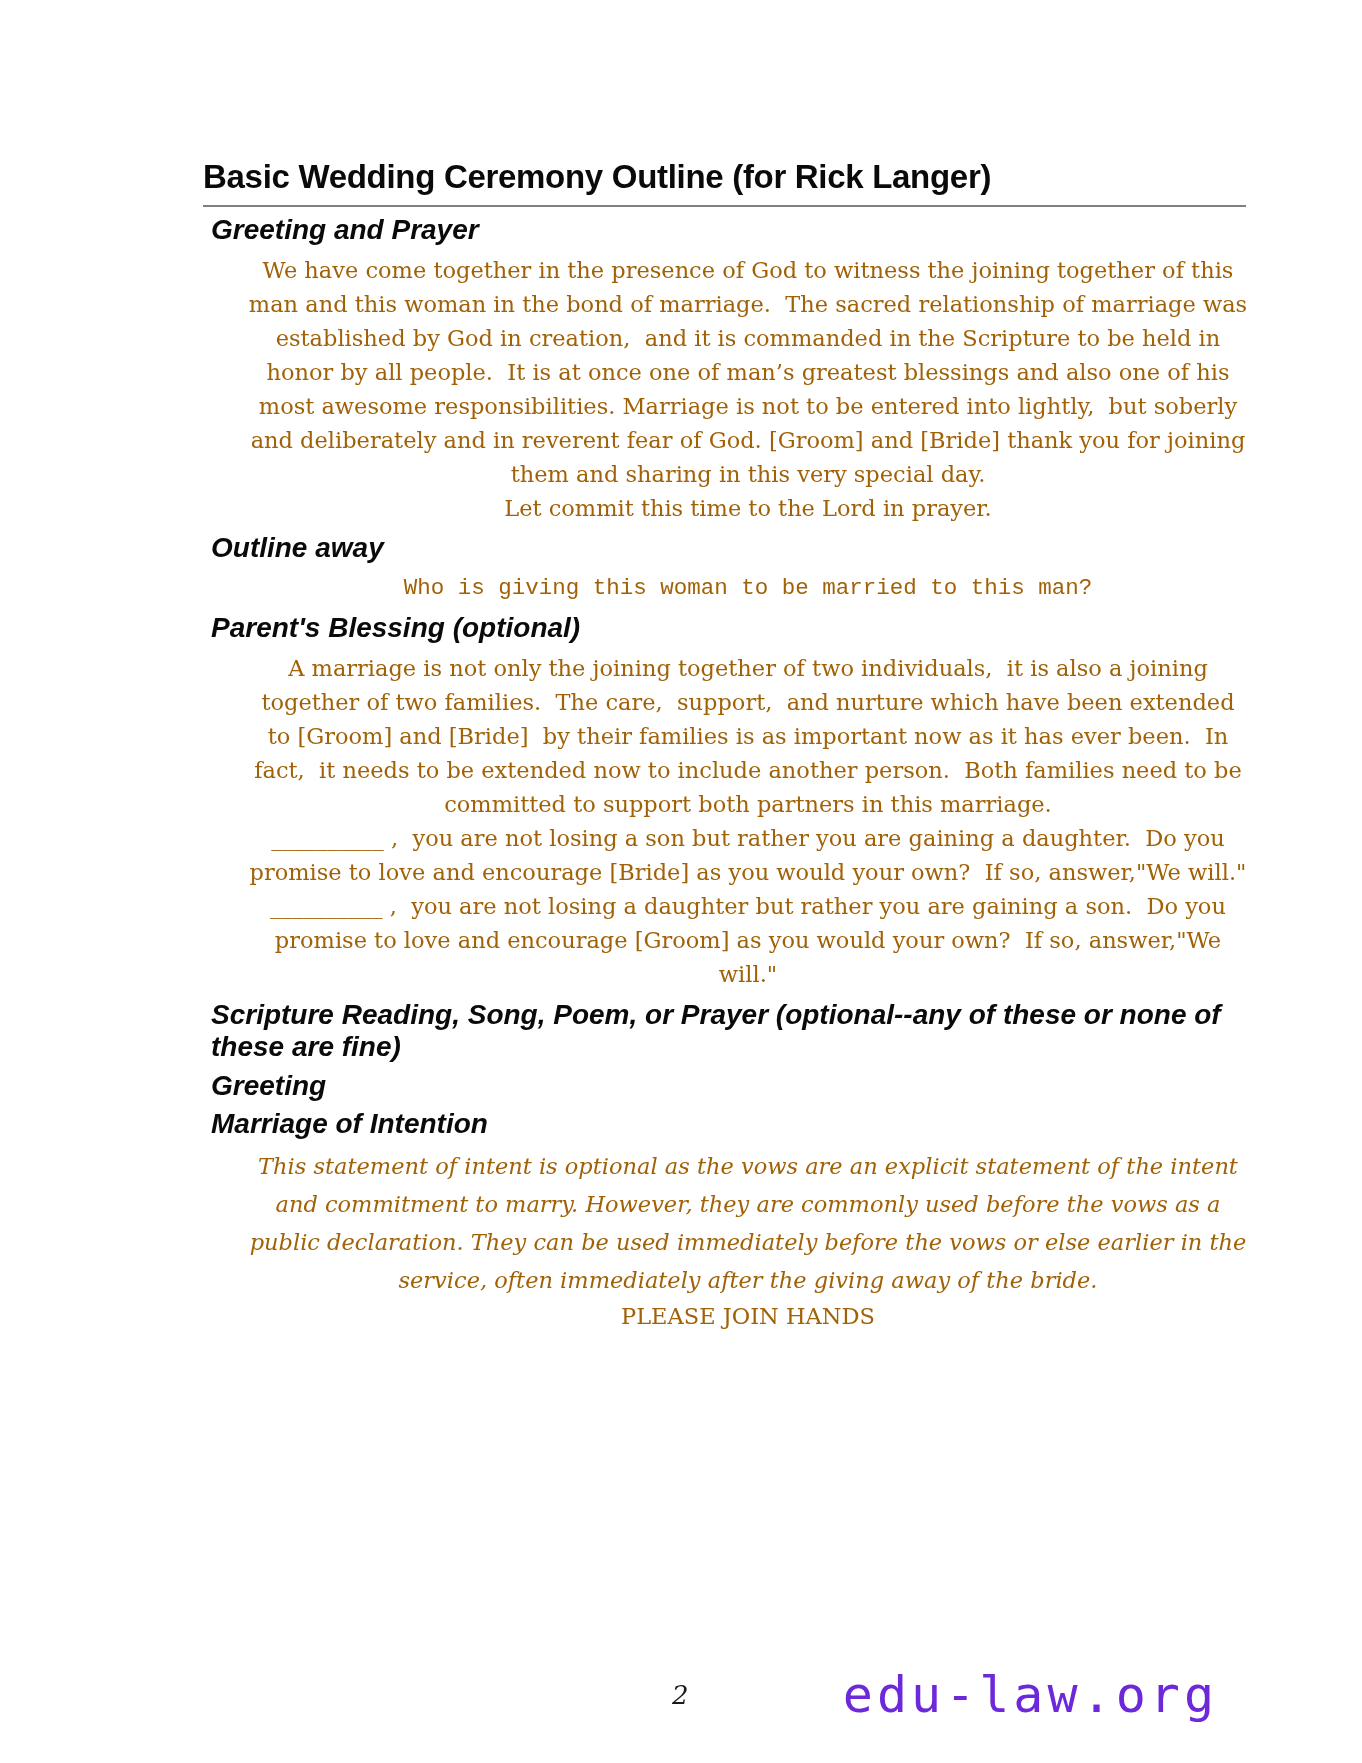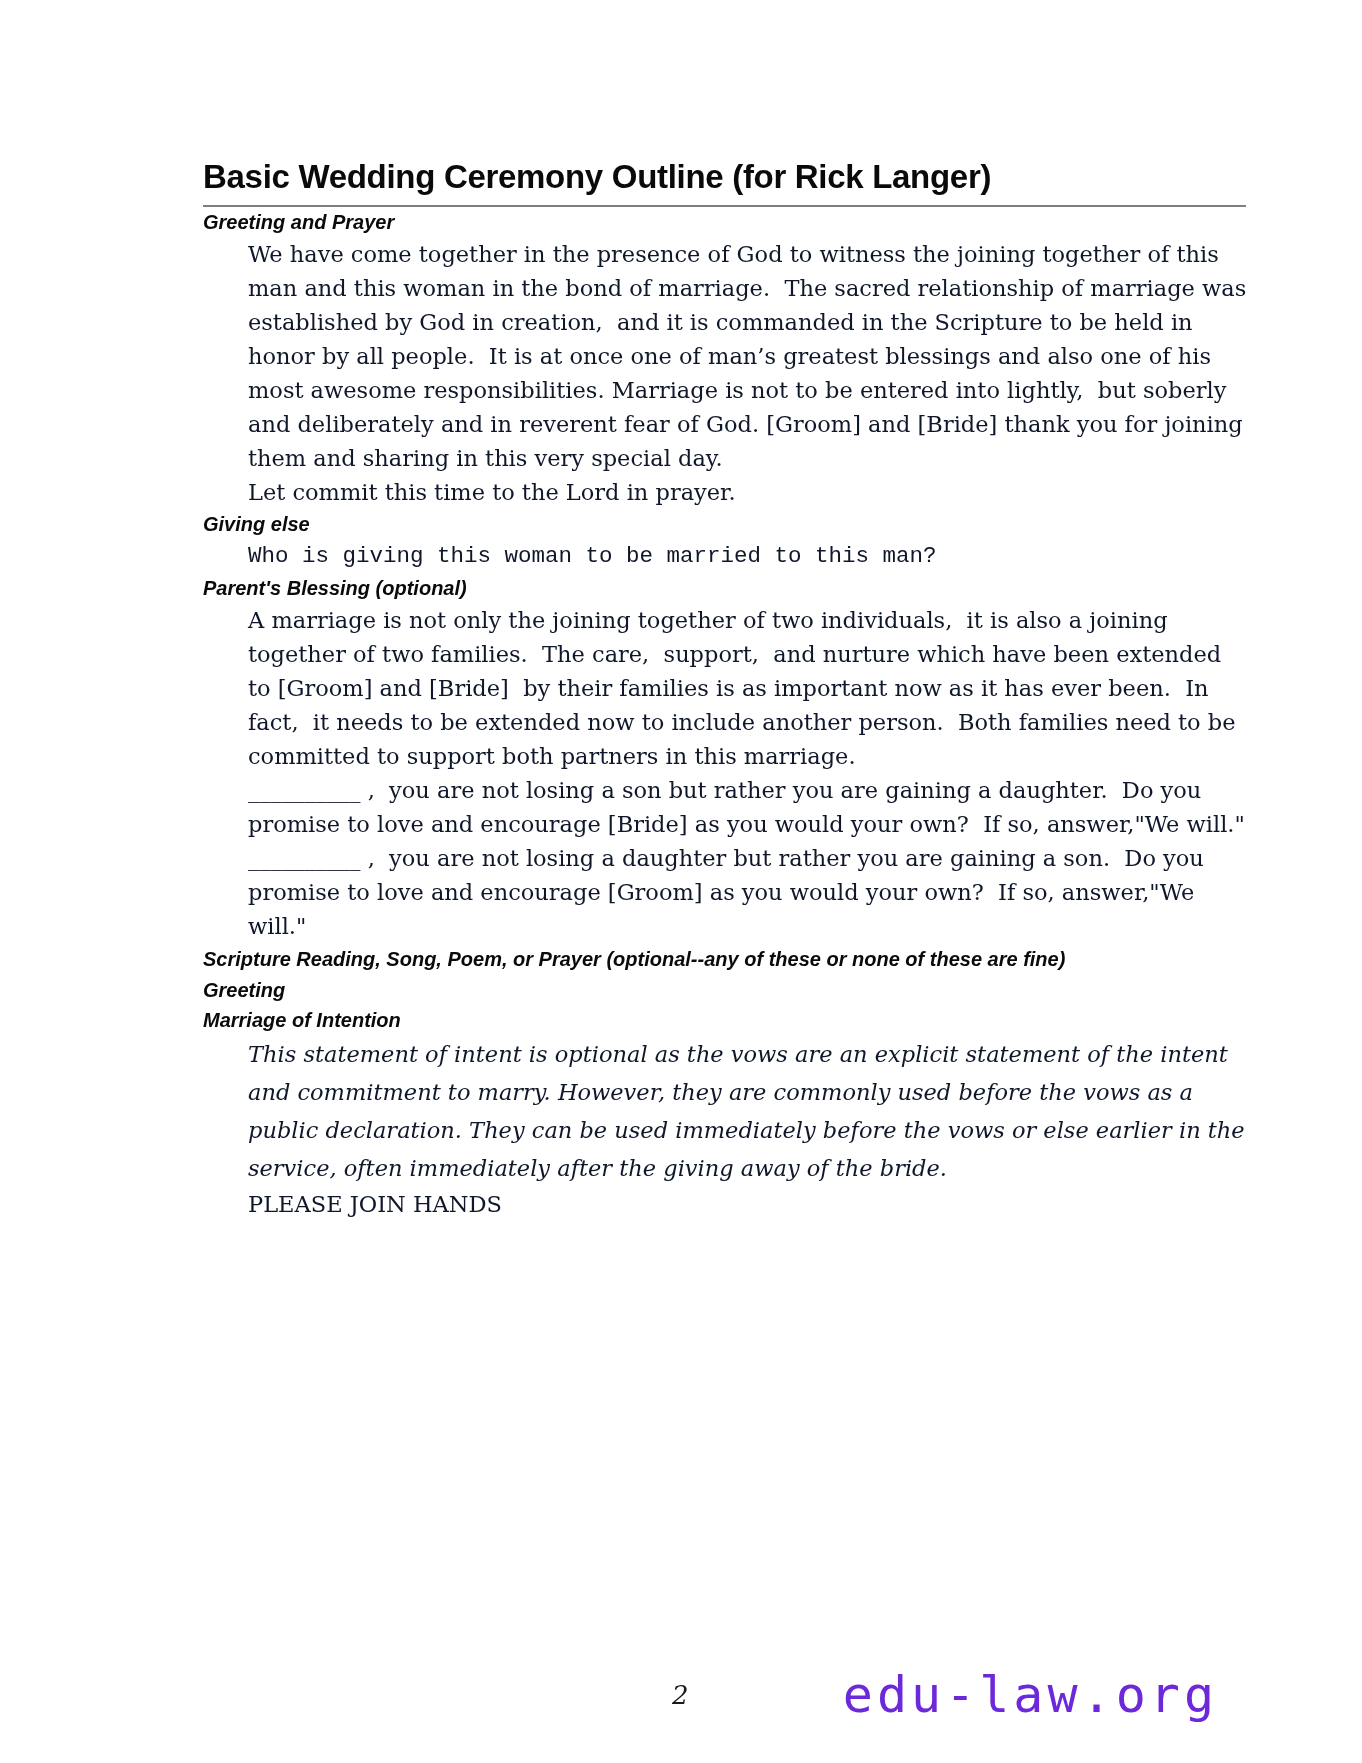--- a/index.html
+++ b/index.html
@@ -26,37 +26,38 @@
     font-family: "Liberation Sans", sans-serif;
     font-weight: bold;
     font-size: 33px;
     line-height: 38px;
     letter-spacing: -0.3px;
     color: #0a0a0a;
     padding-bottom: 9px;
     border-bottom: 2px solid #7f7f7f;
   }
   h2.sec {
-    margin: 0;
+    margin: 8px;
     width: 1047px;
     font-family: "Liberation Sans", sans-serif;
     font-style: italic;
     font-weight: bold;
-    font-size: 20px;
+    font-size: 28px;
     line-height: 30px;
     color: #0a0a0a;
   }
   h2.sec.two-line { line-height: 32px; }
   p.body {
     margin: 0 0 0 45px;
     width: 1000px;
     font-size: 22.5px;
     line-height: 34px;
     white-space: pre-wrap;
-    color: #0f172a;
+    color: #a16207;
+    text-align: center;
   }
   p.body.italic {
     font-style: italic;
     line-height: 38px;
   }
   .mt-title-gap   { margin-top: 36px; }
   .mt-para        { margin-top: 10px; }
   .mt-prayer      { margin-top: 14px; }
   .mt-sec         { margin-top: 24px; }
   .mt-body-tight  { margin-top: 6px; font-family: Liberation Mono, monospace;  }
@@ -90,21 +91,21 @@
 
 <div class="page">
   <div class="content">
 
     <h1 class="doc-title">Basic Wedding Ceremony Outline (for Rick Langer)</h1>
 
     <h2 class="sec mt-title-gap">Greeting and Prayer</h2>
     <p class="body mt-para">We have come together in the presence of God to witness the joining together of this man and this woman in the bond of marriage.  The sacred relationship of marriage was established by God in creation,  and it is commanded in the Scripture to be held in honor by all people.  It is at once one of man’s greatest blessings and also one of his most awesome responsibilities. Marriage is not to be entered into lightly,  but soberly and deliberately and in reverent fear of God. [Groom] and [Bride] thank you for joining them and sharing in this very special day.</p>
     <p class="body mt-prayer">Let commit this time to the Lord in prayer.</p>
 
-    <h2 class="sec mt-sec">Giving else</h2>
+    <h2 class="sec mt-sec">Outline away</h2>
     <p class="body mt-body-tight">Who is giving this woman to be married to this man?</p>
 
     <h2 class="sec mt-sec">Parent's Blessing (optional)</h2>
     <p class="body mt-body-8">A marriage is not only the joining together of two individuals,  it is also a joining together of two families.  The care,  support,  and nurture which have been extended to [Groom] and [Bride]  by their families is as important now as it has ever been.  In fact,  it needs to be extended now to include another person.  Both families need to be committed to support both partners in this marriage.</p>
     <p class="body">__________ ,  you are not losing a son but rather you are gaining a daughter.  Do you promise to love and encourage [Bride] as you would your own?  If so, answer,"We will."</p>
     <p class="body">__________ ,  you are not losing a daughter but rather you are gaining a son.  Do you promise to love and encourage [Groom] as you would your own?  If so, answer,"We will."</p>
 
     <h2 class="sec two-line mt-scripture">Scripture Reading, Song, Poem, or Prayer (optional--any of these or none of these are fine)</h2>
 
     <h2 class="sec mt-message">Greeting</h2>

